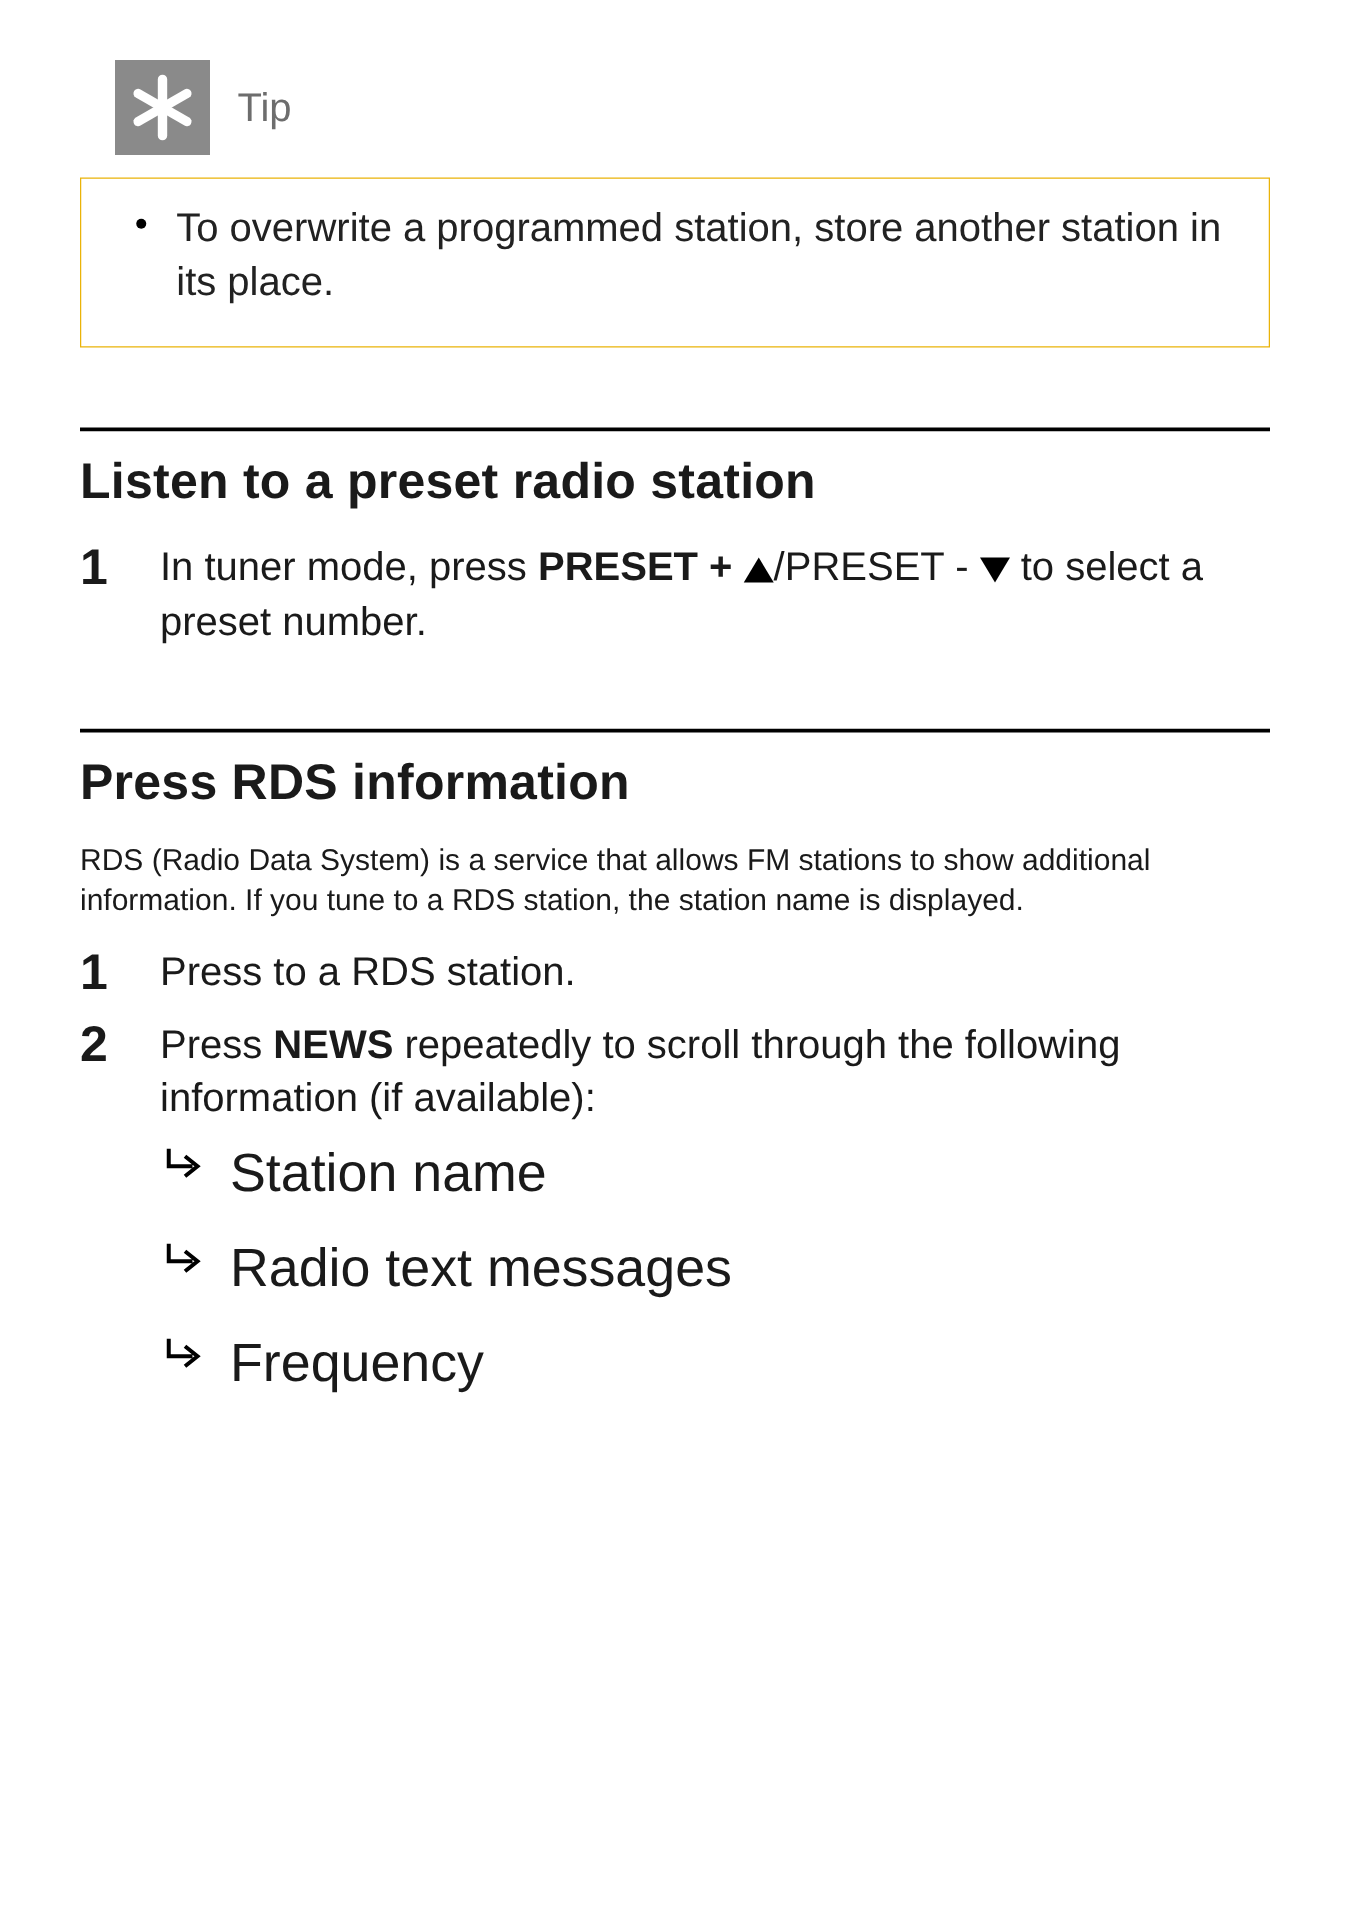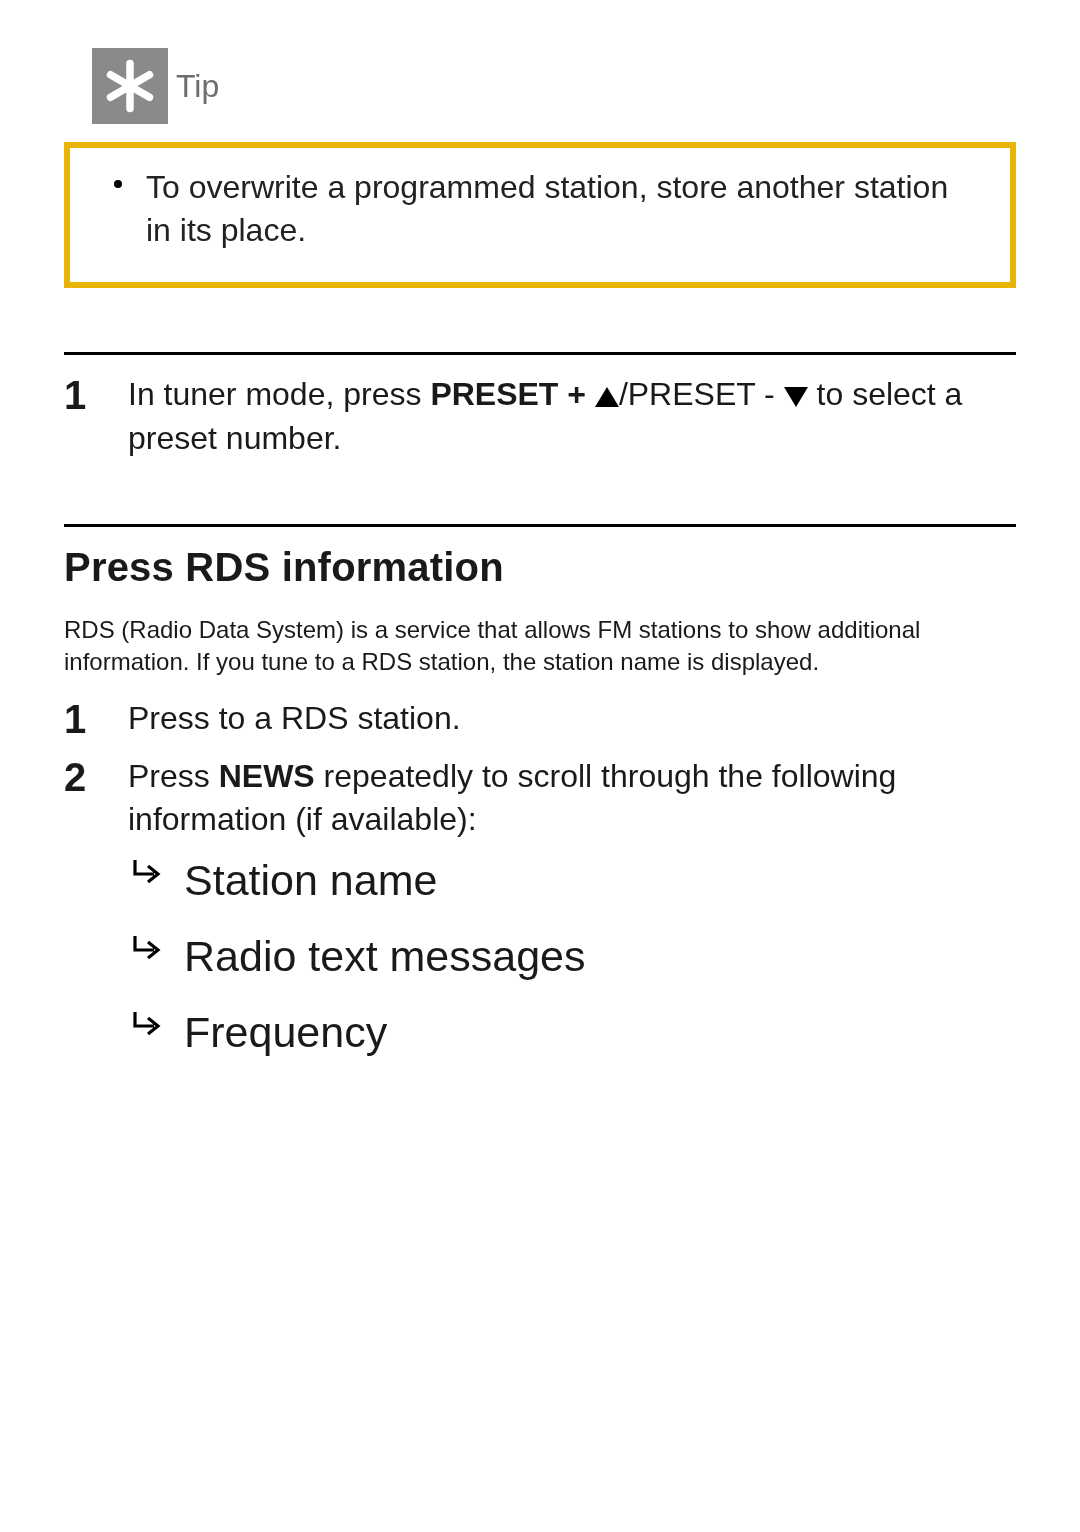--- a/index.html
+++ b/index.html
@@ -12,21 +12,21 @@
   }
   .page {
     padding: 48px 64px 64px 64px;
     box-sizing: border-box;
   }
 
   
   .tip-header {
     display: flex;
     align-items: center;
-    gap: 8px;
+    gap: 22px;
     padding-left: 28px;
   }
   .tip-icon-box {
     width: 76px;
     height: 76px;
     background: #8a8a8a;
     display: flex;
     align-items: center;
     justify-content: center;
   }
@@ -34,21 +34,21 @@
     width: 60px;
     height: 60px;
   }
   .tip-label {
     font-size: 32px;
     color: #6d6d6d;
     font-weight: 400;
   }
   .tip-body {
     margin-top: 18px;
-    border: 6px solid #eab308;
+    border: 1px solid #eab308;
     padding: 18px 34px 30px 44px;
     font-size: 32px;
     line-height: 1.35;
     color: #222;
   }
   .tip-bullet-row {
     display: flex;
     gap: 24px;
   }
   .tip-bullet {
@@ -161,20 +161,21 @@
     </div>
     <div class="tip-body">
       <div class="tip-bullet-row">
         <div class="tip-bullet"></div>
         <div>To overwrite a programmed station, store another station in its place.</div>
       </div>
     </div>
   </div>
 
   <div class="section">
+    <div class="section-title">Listen to a preset radio station</div>
     <div class="step-row">
       <div class="step-num">1</div>
       <div class="step-text">
         <span>In tuner mode, press </span><span class="strong">PRESET + </span><span class="tri-up"></span><span>/PRESET - </span><span class="tri-down"></span><span> to select a preset number.</span>
       </div>
     </div>
   </div>
 
   <div class="section">
     <div class="section-title">Press RDS information</div>

